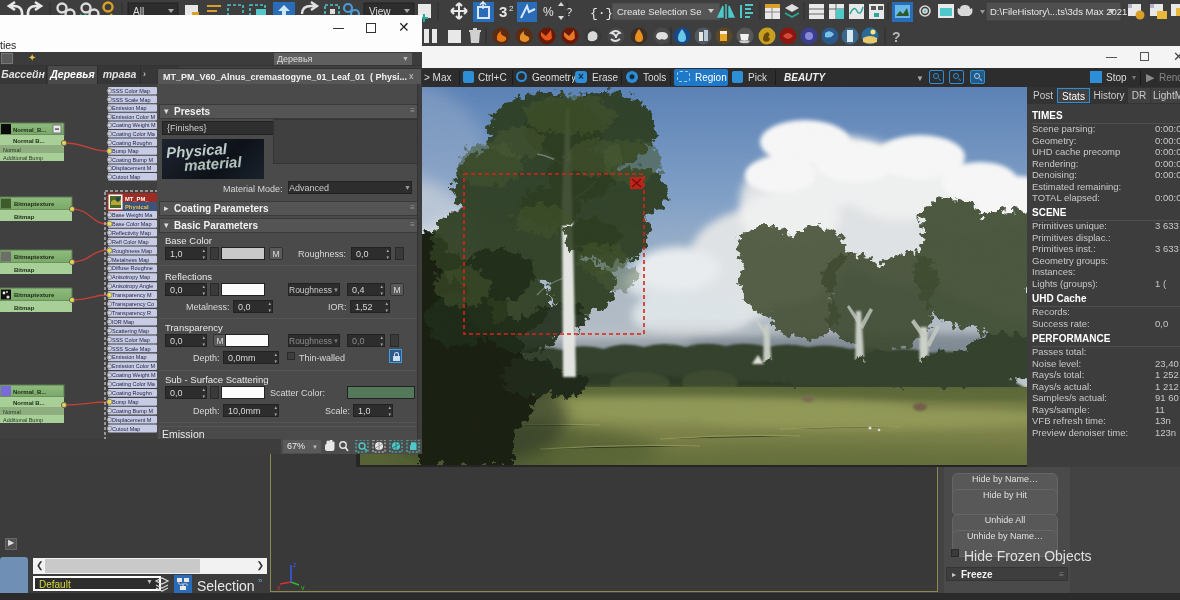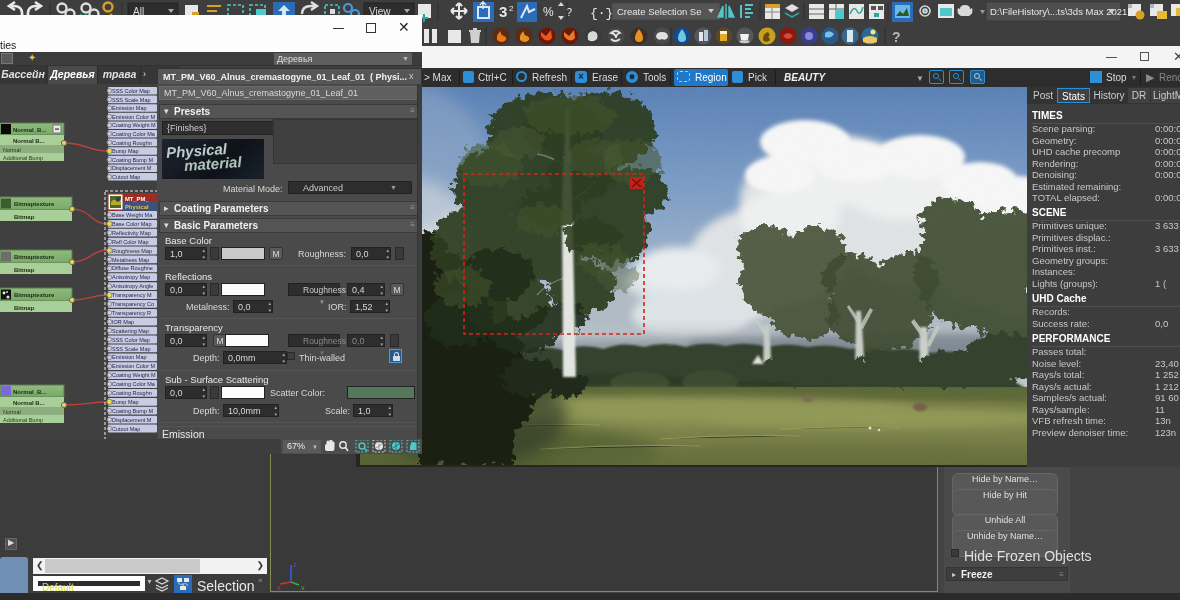--- a/index.html
+++ b/index.html
@@ -16,21 +16,21 @@
   .rollhead b { position:absolute; left:14px; top:1px; font-size:10px; }
   .rollhead .arr { position:absolute; left:4px; top:1px; font-size:9px; color:#ddd; }
   .rollhead .rr { position:absolute; right:3px; top:1px; font-size:8px; color:#999; }
   .lbl { font-size:9px; color:#d8d8d8; }
   .glbl { font-size:9.5px; color:#e8e8e8; }
   .spin { height:13px; background:#2d2d2d; border:1px solid #222; color:#d8d8d8;
           font-size:9px; line-height:12px; padding-left:4px; }
   .spin::after { content:"\25B4\A\25BE"; white-space:pre; position:absolute; right:1px; top:-1px;
           font-size:5px; line-height:6.5px; color:#aaa; }
   .combo { height:13px; background:#2d2d2d; border:1px solid #222; color:#ccc;
-          font-size:9px; line-height:12px; padding:0 14px; }
+          font-size:9px; line-height:12px; padding:0 0; }
   .mbtn { width:14px; height:13px; background:#5a5a5a; border:1px solid #333; color:#ddd;
           font-size:8.5px; text-align:center; line-height:12px; border-radius:2px; }
   .cbtn { width:106px; height:27px; background:#585858; border:1px solid #666; border-radius:6px;
           color:#e0e0e0; font-size:9px; text-align:center; line-height:11px; }
   .mblank { width:9px; height:13px; background:#3a3a3a; border:1px solid #2a2a2a; }
 </style>
 </head>
 <body>
 <div id="stage">
 
@@ -213,21 +213,21 @@
       </div>
 
     <div class="abs" style="left:33px;top:104px;width:234px;height:16px;background:#f2f2f2;">
       <span class="abs" style="left:3px;top:2px;font-size:9px;color:#333;">❮</span>
       <span class="abs" style="right:3px;top:2px;font-size:9px;color:#333;">❯</span>
       <div class="abs" style="left:12px;top:1px;width:155px;height:14px;background:#c9c9c9;"></div>
     </div>
 
     <div class="abs" style="left:0;top:103px;width:28px;height:42px;background:#6f8fb4;border-radius:3px;"></div>
 
-    <div class="abs" style="left:33px;top:122px;width:112px;height:15px;background:#2d2d2d;border:5px solid #ffffff;">
+    <div class="abs" style="left:33px;top:122px;width:128px;height:15px;background:#2d2d2d;border:2px solid #ffffff;">
       <span class="abs" style="left:4px;top:1px;font-size:10px;color:#d8d840;">Default</span>
     </div>
     <div class="abs" style="left:146px;top:124px;font-size:7px;color:#bbb;">▼</div>
     <svg class="abs" style="left:154px;top:121px;" width="40" height="18">
       <g fill="#d8d8d8">
           <path d="M2,6 l6,-3 l6,3 l-6,3 z M2,10 l6,3 l6,-3 M2,13 l6,3 l6,-3" stroke="#d8d8d8" stroke-width="1.2" fill="none"></path>
         </g>
       <rect x="20" y="0" width="18" height="18" fill="#2a6cb8"></rect>
       <rect x="23" y="3" width="5" height="4" fill="#e8e8e8"></rect>
         <rect x="30" y="3" width="5" height="4" fill="#e8e8e8"></rect>
@@ -276,21 +276,21 @@
       <span class="abs" style="left:817px;top:3px;font-size:13px;color:#444;">✕</span>
     </div>
 
     <div class="abs" style="left:0;top:22px;width:824px;height:19px;background:#2d2d2d;color:#ddd;font-size:10px;">
       <span class="abs" style="left:68px;top:4px;">&gt; Max</span>
       <span class="abs" style="left:103px;top:2px;width:1px;height:15px;background:#1c1c1c;"></span>
       <span class="abs" style="left:107px;top:3px;width:11px;height:12px;background:#2d8fd8;border-radius:2px;"></span>
       <span class="abs" style="left:122px;top:4px;">Ctrl+C</span>
       <span class="abs" style="left:156px;top:2px;width:1px;height:15px;background:#1c1c1c;"></span>
       <span class="abs" style="left:160px;top:3px;width:11px;height:11px;border-radius:7px;border:2.5px solid #2d8fd8;"></span>
-      <span class="abs" style="left:176px;top:4px;">Refresh</span>
+      <span class="abs" style="left:176px;top:4px;">Geometry</span>
       <span class="abs" style="left:215px;top:2px;width:1px;height:15px;background:#1c1c1c;"></span>
       <span class="abs" style="left:219px;top:3px;width:12px;height:12px;background:#2d8fd8;border-radius:3px;color:#12293d;text-align:center;line-height:12px;font-weight:bold;font-size:10px;">×</span>
       <span class="abs" style="left:236px;top:4px;">Erase</span>
       <span class="abs" style="left:265px;top:2px;width:1px;height:15px;background:#1c1c1c;"></span>
       <span class="abs" style="left:270px;top:3px;width:12px;height:12px;background:#2d8fd8;border-radius:7px;color:#12293d;text-align:center;line-height:12px;font-size:9px;">✸</span>
       <span class="abs" style="left:287px;top:4px;">Tools</span>
       <span class="abs" style="left:314px;top:2px;width:1px;height:15px;background:#1c1c1c;"></span>
       <span class="abs" style="left:318px;top:1px;width:54px;height:17px;background:#1f78c8;border-radius:2px;"></span>
       <span class="abs" style="left:321px;top:3px;width:13px;height:11px;border:1.5px dashed #9fd4ff;border-radius:3px;"></span>
       <span class="abs" style="left:339px;top:4px;color:#fff;">Region</span>
@@ -825,21 +825,20 @@
       </svg>
     </div>
 
     <div class="abs" id="parampanel" style="left:157px;top:53px;width:265px;height:371px;background:#4a4a4a;overflow:hidden;">
 
       <div class="abs" style="left:0;top:0;width:265px;height:16px;background:#565656;border:1px solid #333;border-bottom:none;">
         <span class="abs" style="left:5px;top:3px;font-size:9px;font-weight:bold;color:#f2f2f2;white-space:nowrap;">MT_PM_V60_Alnus_cremastogyne_01_Leaf_01&nbsp; ( Physi...</span>
         <span class="abs" style="left:251px;top:2px;font-size:9px;color:#ccc;">x</span>
       </div>
 
-      <div class="abs" style="left:2px;top:18px;width:260px;height:14px;background:#5f5f5f;border:1px solid #6a6a6a;font-size:9px;color:#d8d8d8;line-height:13px;padding-left:4px;white-space:nowrap;">MT_PM_V60_Alnus_cremastogyne_01_Leaf_01</div>
 
       <div class="abs rollhead" style="left:2px;top:36px;width:260px;">
         <span class="arr">▾</span>
           <b>Presets</b>
           <span class="rr">≡</span>
       </div>
       <div class="abs" style="left:5px;top:53px;width:123px;height:14px;background:#2e2e2e;border:1px solid #222;font-size:9px;color:#ccc;line-height:13px;padding:0 4px;">{Finishes}<span style="float:right;font-size:7px;color:#999;">▼</span></div>
       <div class="abs" style="left:116px;top:51px;width:146px;height:45px;background:#404040;border:1px solid #353535;"></div>
 
       <div class="abs" style="left:5px;top:71px;width:102px;height:40px;background:linear-gradient(135deg,#1e2430,#0e1218 60%,#1a222c);overflow:hidden;">
@@ -886,21 +885,21 @@
       <div class="abs" style="left:2px;top:250px;width:260px;height:1px;background:#555;"></div>
 
       <span class="abs glbl" style="left:8px;top:254px;">Transparency</span>
       <div class="abs spin" style="left:8px;top:266px;width:42px;">0,0</div>
       <div class="abs mbtn" style="left:56px;top:266px;">M</div>
       <div class="abs" style="left:68px;top:266px;width:44px;height:13px;background:#fcfcfc;border:1px solid #222;"></div>
       <div class="abs combo" style="left:131px;top:266px;width:52px;font-size:8.5px;color:#8a8a8a;">Roughness<span style="float:right;font-size:6px;color:#777;">▼</span></div>
       <div class="abs spin" style="left:190px;top:266px;width:38px;color:#8a8a8a;">0,0</div>
       <div class="abs mblank" style="left:233px;top:266px;"></div>
       <span class="abs lbl" style="left:36px;top:285px;">Depth:</span>
-      <div class="abs spin" style="left:66px;top:283px;width:64px;">0,0mm</div>
+      <div class="abs spin" style="left:66px;top:283px;width:56px;">0,0mm</div>
       <span class="abs" style="left:130px;top:284px;width:8px;height:8px;background:#3e3e3e;border:1px solid #2a2a2a;"></span>
       <span class="abs lbl" style="left:142px;top:285px;">Thin-walled</span>
       <div class="abs" style="left:232px;top:281px;width:13px;height:14px;background:#2a5a8a;border:1px solid #4a9ad8;">
           <span style="position:absolute;left:3.5px;top:2px;width:5px;height:4px;border:1.2px solid #cde;border-bottom:none;border-radius:3px 3px 0 0;"></span>
           <span style="position:absolute;left:2.5px;top:6px;width:7px;height:5px;background:#cde;"></span>
         </div>
       <div class="abs" style="left:2px;top:302px;width:260px;height:1px;background:#555;"></div>
 
       <span class="abs glbl" style="left:8px;top:306px;">Sub - Surface Scattering</span>
       <div class="abs spin" style="left:8px;top:318px;width:42px;">0,0</div>

